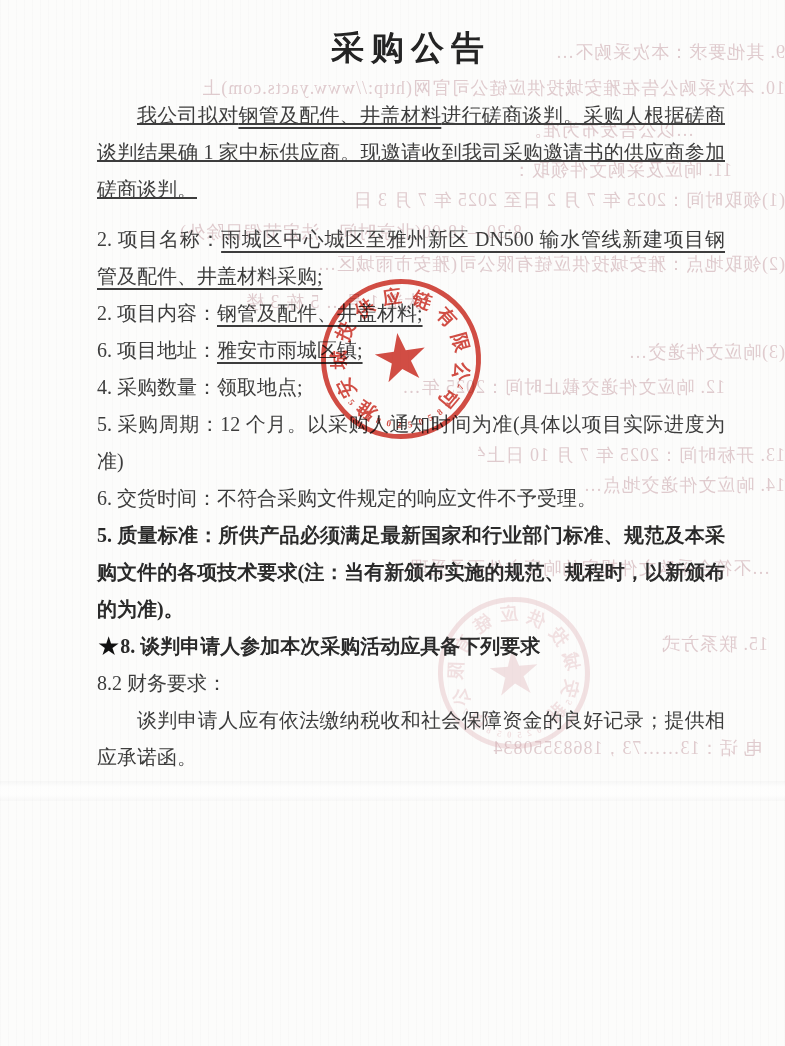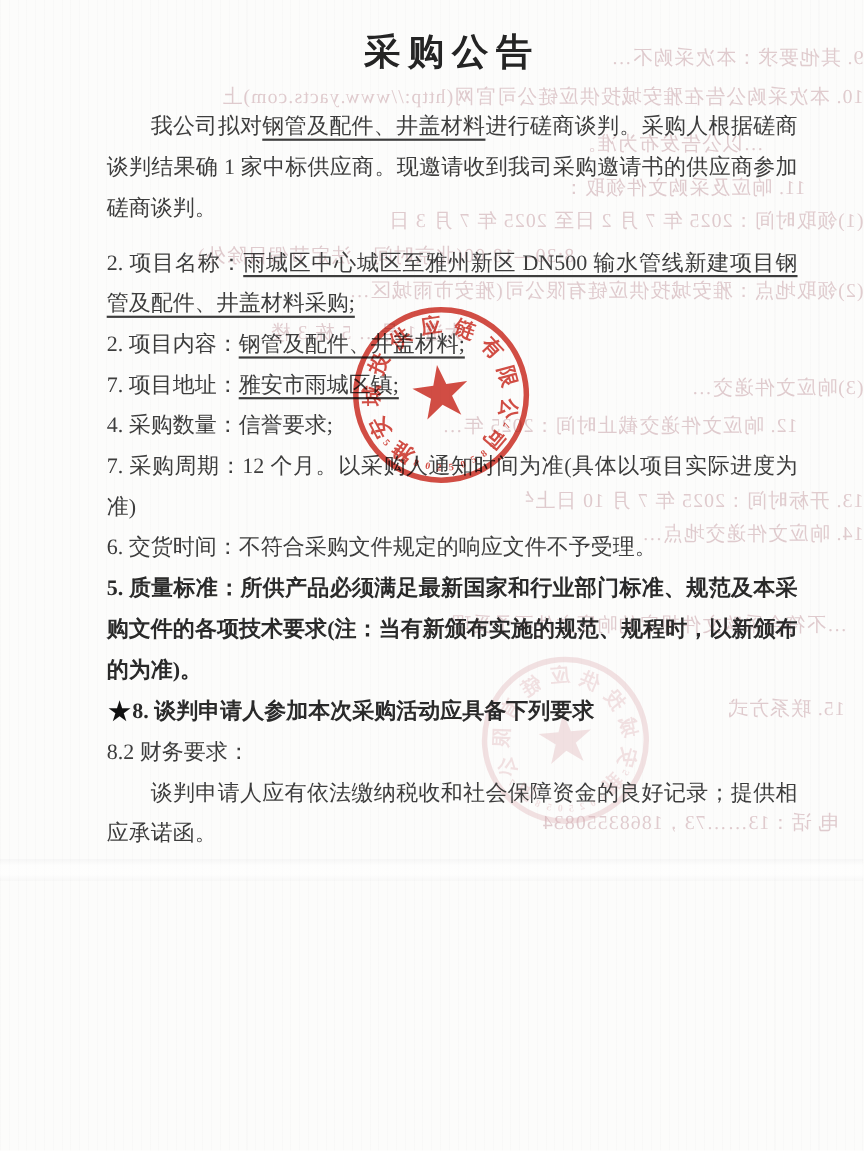--- a/index.html
+++ b/index.html
@@ -50,21 +50,21 @@
     padding:26px 60px 0 97px;box-sizing:border-box;
     font-size:20px;line-height:37px;
     text-align:justify;
   }
   .doc-title{
     text-align:center;font-size:33px;font-weight:700;letter-spacing:7px;
     color:#242424;margin:0 0 27px 0;line-height:44px;
   }
   p{margin:0;}
   .indent{text-indent:2em;}
-  .intro{margin-bottom:13px;}
+  .intro{margin-bottom:13px;text-decoration:underline;}
   .u{text-decoration:underline;text-underline-offset:5px;text-decoration-thickness:1.5px;}
   .item{margin:0;}
   .bold{font-weight:700;color:#2a2a2a;}
   .req-heading{font-weight:700;color:#2a2a2a;}
   .star-glyph{font-size:26px;vertical-align:-2px;color:#111;font-weight:400;letter-spacing:0;}
   .sec-heading{text-align:left;}
   
   .fold-band{
     position:absolute;left:0;top:781px;width:785px;height:20px;z-index:4;pointer-events:none;
     background:linear-gradient(180deg, rgba(140,140,150,0.05) 0%, rgba(255,255,255,0.55) 30%,
@@ -126,25 +126,25 @@
 <div id="content">
   <h1 class="doc-title">采购公告</h1>
 
   <p class="indent intro"><span>我公司拟对</span><span class="u">钢管及配件、井盖材料</span><span>进行磋商谈判。采购人根据磋商谈判结果确 1 家中标供应商。现邀请收到我司采购邀请书的供应商参加磋商谈判。</span></p>
 
   <div id="numbered-list">
   <p class="item"><span class="item-label">2. 项目名称：</span><span class="item-value u">雨城区中心城区至雅州新区 DN500 输水管线新建项目钢管及配件、井盖材料采购;</span></p>
 
   <p class="item"><span class="item-label">2. 项目内容：</span><span class="item-value u">钢管及配件、井盖材料;</span></p>
 
-  <p class="item"><span class="item-label">7. 项目地址：</span><span class="item-value u">雅安市雨城区镇;</span></p>
+  <p class="item"><span class="item-label">6. 项目地址：</span><span class="item-value u">雅安市雨城区镇;</span></p>
 
-  <p class="item"><span class="item-label">4. 采购数量：</span><span class="item-value">信誉要求;</span></p>
+  <p class="item"><span class="item-label">4. 采购数量：</span><span class="item-value">领取地点;</span></p>
 
-  <p class="item"><span class="item-label">7. 采购周期：</span><span class="item-value">12 个月。以采购人通知时间为准(具体以项目实际进度为准)</span></p>
+  <p class="item"><span class="item-label">5. 采购周期：</span><span class="item-value">12 个月。以采购人通知时间为准(具体以项目实际进度为准)</span></p>
 
   <p class="item"><span class="item-label">6. 交货时间：</span><span class="item-value">不符合采购文件规定的响应文件不予受理。</span></p>
 
   <p class="item bold"><span class="item-label">5. 质量标准：</span><span class="item-value">所供产品必须满足最新国家和行业部门标准、规范及本采购文件的各项技术要求(注：当有新颁布实施的规范、规程时，以新颁布的为准)。</span></p>
 </div>
 
   <p class="req-heading"><span class="star-glyph">★</span><span>8. 谈判申请人参加本次采购活动应具备下列要求</span></p>
 
   <div id="req-sections">
 

